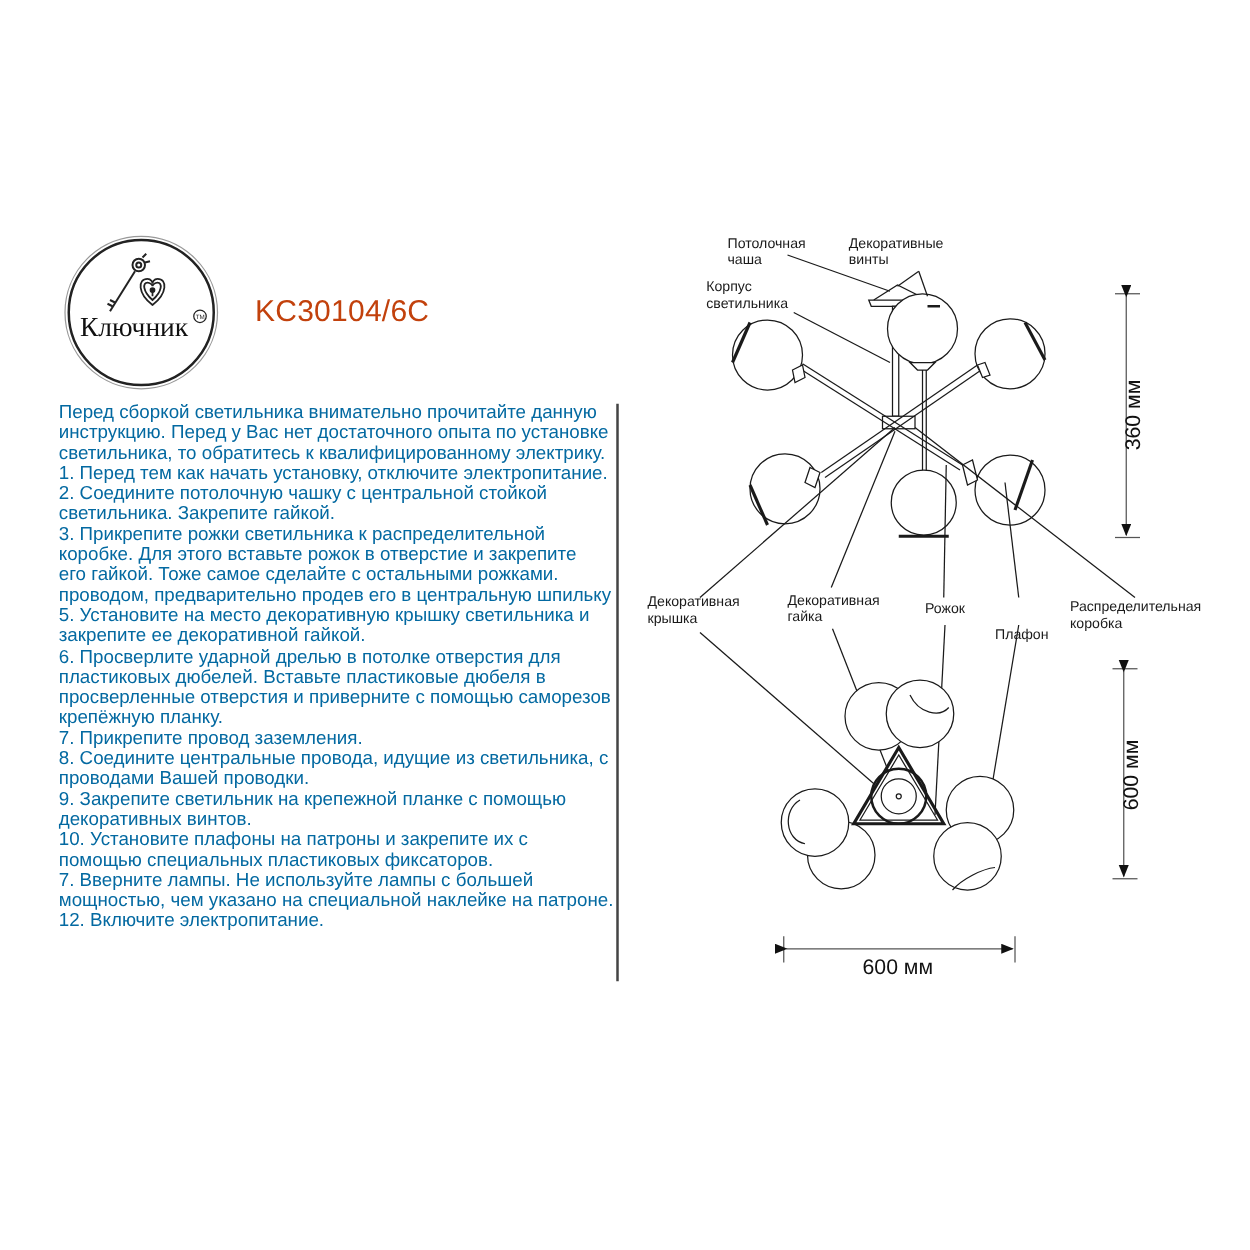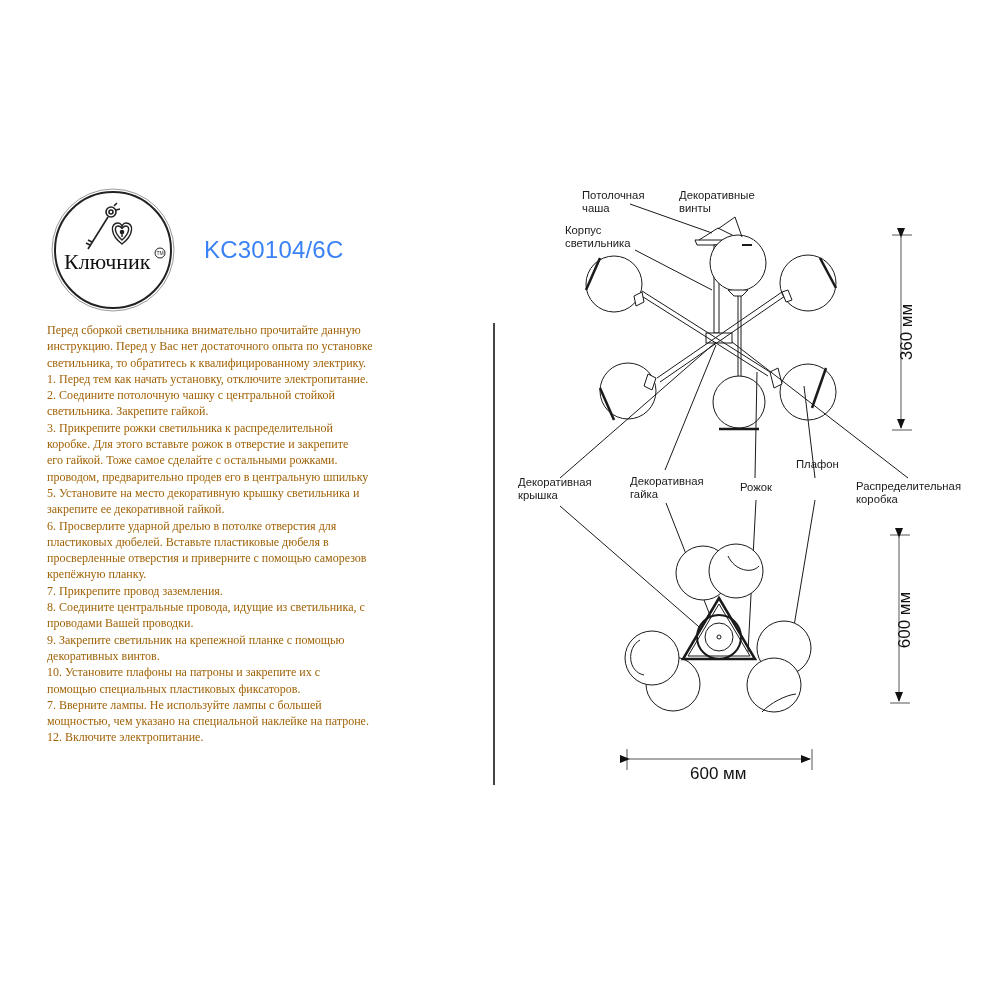--- a/index.html
+++ b/index.html
@@ -1,21 +1,21 @@
 <!DOCTYPE html>
 <html><head>
 <meta charset="utf-8">
 <style>
   html, body { margin: 0; padding: 0; background: #ffffff; }
   body { width: 1000px; height: 1000px; position: relative; overflow: hidden;
          font-family: "Liberation Sans", "DejaVu Sans", sans-serif; color: #111; }
   .abs { position: absolute; }
   #logo { left: 50px; top: 187px; width: 126px; height: 126px; }
-  #model { left: 204px; top: 236px; font-size: 24px; letter-spacing: 0.2px; color: #3b82f6; }
-  #instructions { left: 47px; top: 322px; width: 440px; font-size: 12px; line-height: 16.3px; color: #a16207; font-family: Liberation Serif, serif; }
+  #model { left: 204px; top: 236px; font-size: 24px; letter-spacing: 0.2px; color: #c2410c; }
+  #instructions { left: 47px; top: 322px; width: 440px; font-size: 15px; line-height: 16.3px; color: #0369a1; }
   #instructions p { margin: 0; white-space: nowrap; }
   #divider { left: 493px; top: 323px; width: 2px; height: 462px; background: #444; }
   .lbl { position: absolute; font-size: 11.3px; line-height: 13px; text-align: left; color: #1a1a1a; white-space: nowrap; }
   .dim { position: absolute; font-size: 17px; color: #111; white-space: nowrap; }
   .dim.vert { transform: rotate(-90deg); transform-origin: center center; }
 </style>
 </head>
 <body>
 
 <div id="logo" class="abs">
@@ -188,21 +188,21 @@
 </div>
 <div class="lbl" style="left:518px;top:476px;">
   <div>Декоративная</div>
   <div>крышка</div>
 </div>
 <div class="lbl" style="left:630px;top:475px;">
   <div>Декоративная</div>
   <div>гайка</div>
 </div>
 <div class="lbl" style="left:740px;top:481px;">Рожок</div>
-<div class="lbl" style="left:796px;top:458px;">Плафон</div>
+<div class="lbl" style="left:796px;top:502px;">Плафон</div>
 <div class="lbl" style="left:856px;top:480px;">
   <div>Распределительная</div>
   <div>коробка</div>
 </div>
 
 <div class="dim vert" style="left:877px;top:322px;width:60px;text-align:center;">360 мм</div>
 <div class="dim vert" style="left:875px;top:610px;width:60px;text-align:center;">600 мм</div>
 <div class="dim" style="left:690px;top:764px;">600 мм</div>
 
 </body></html>

